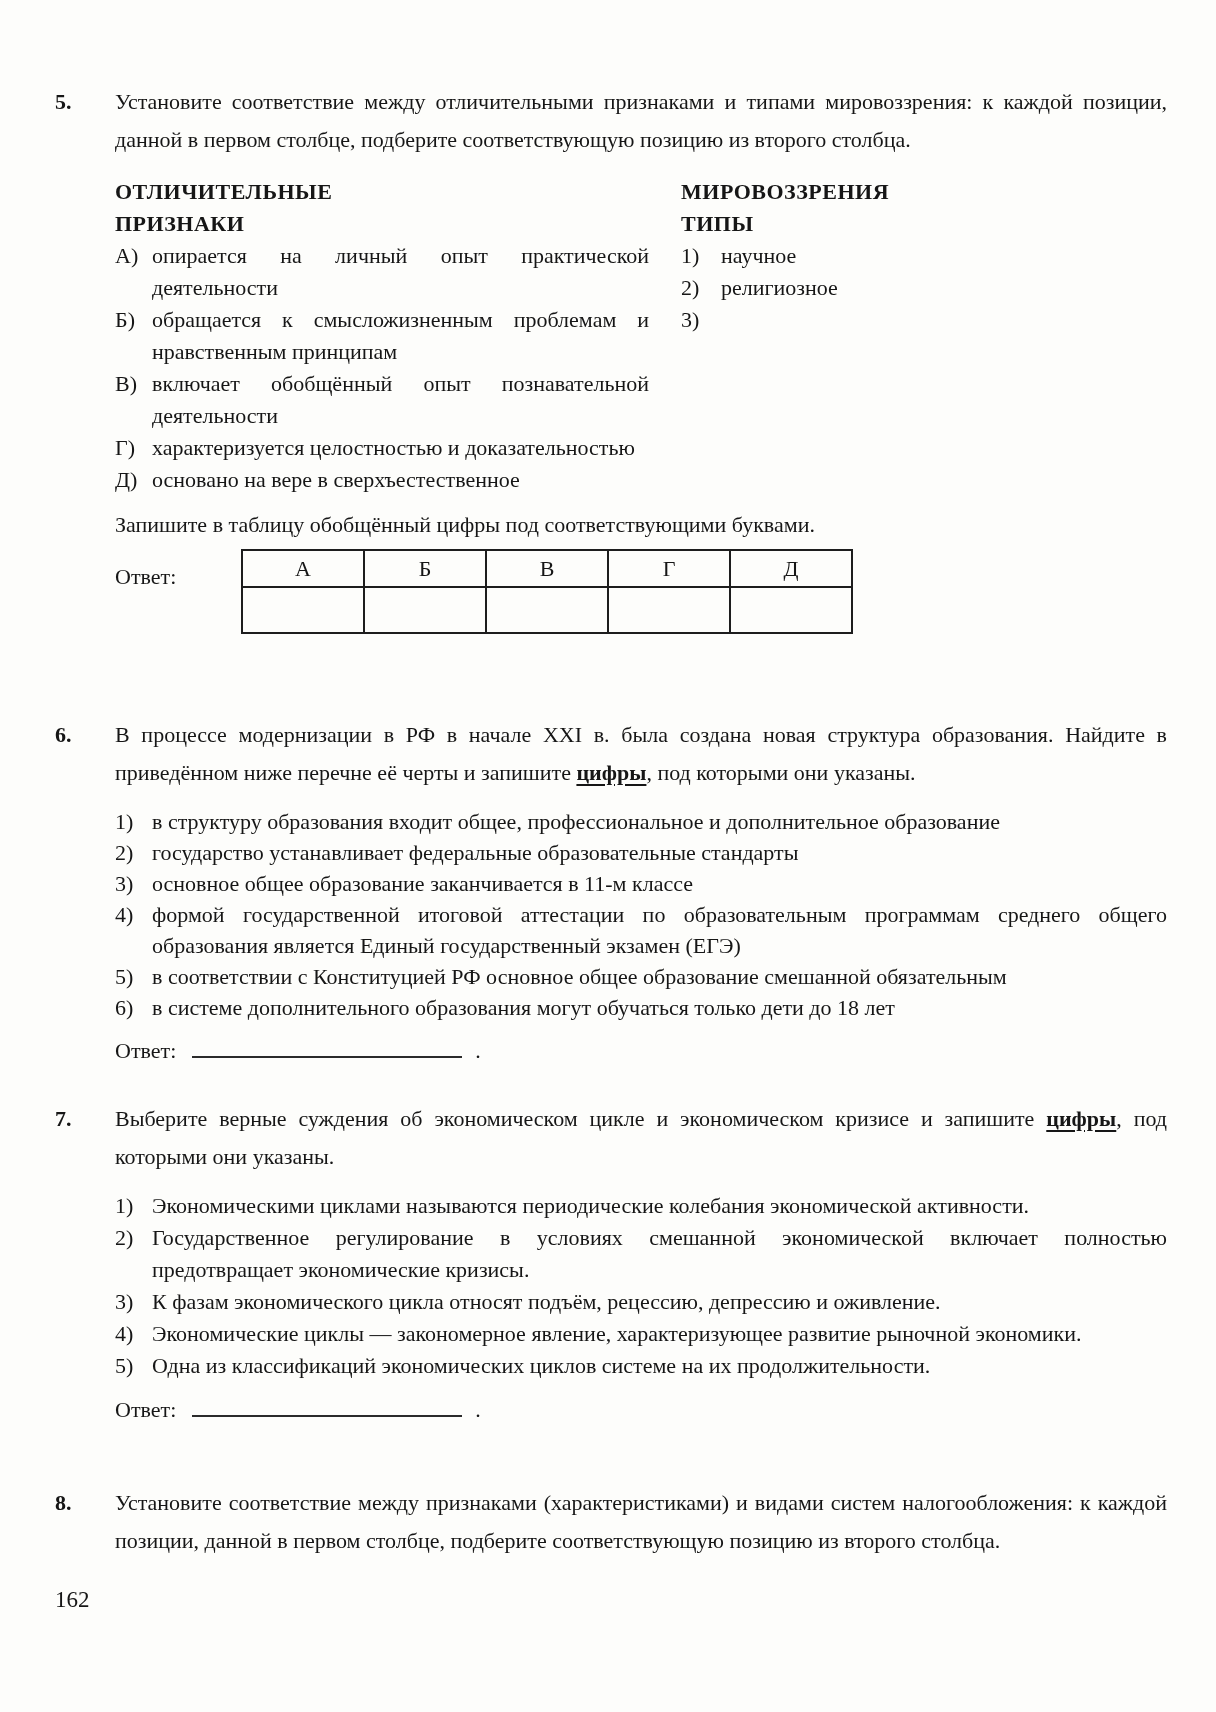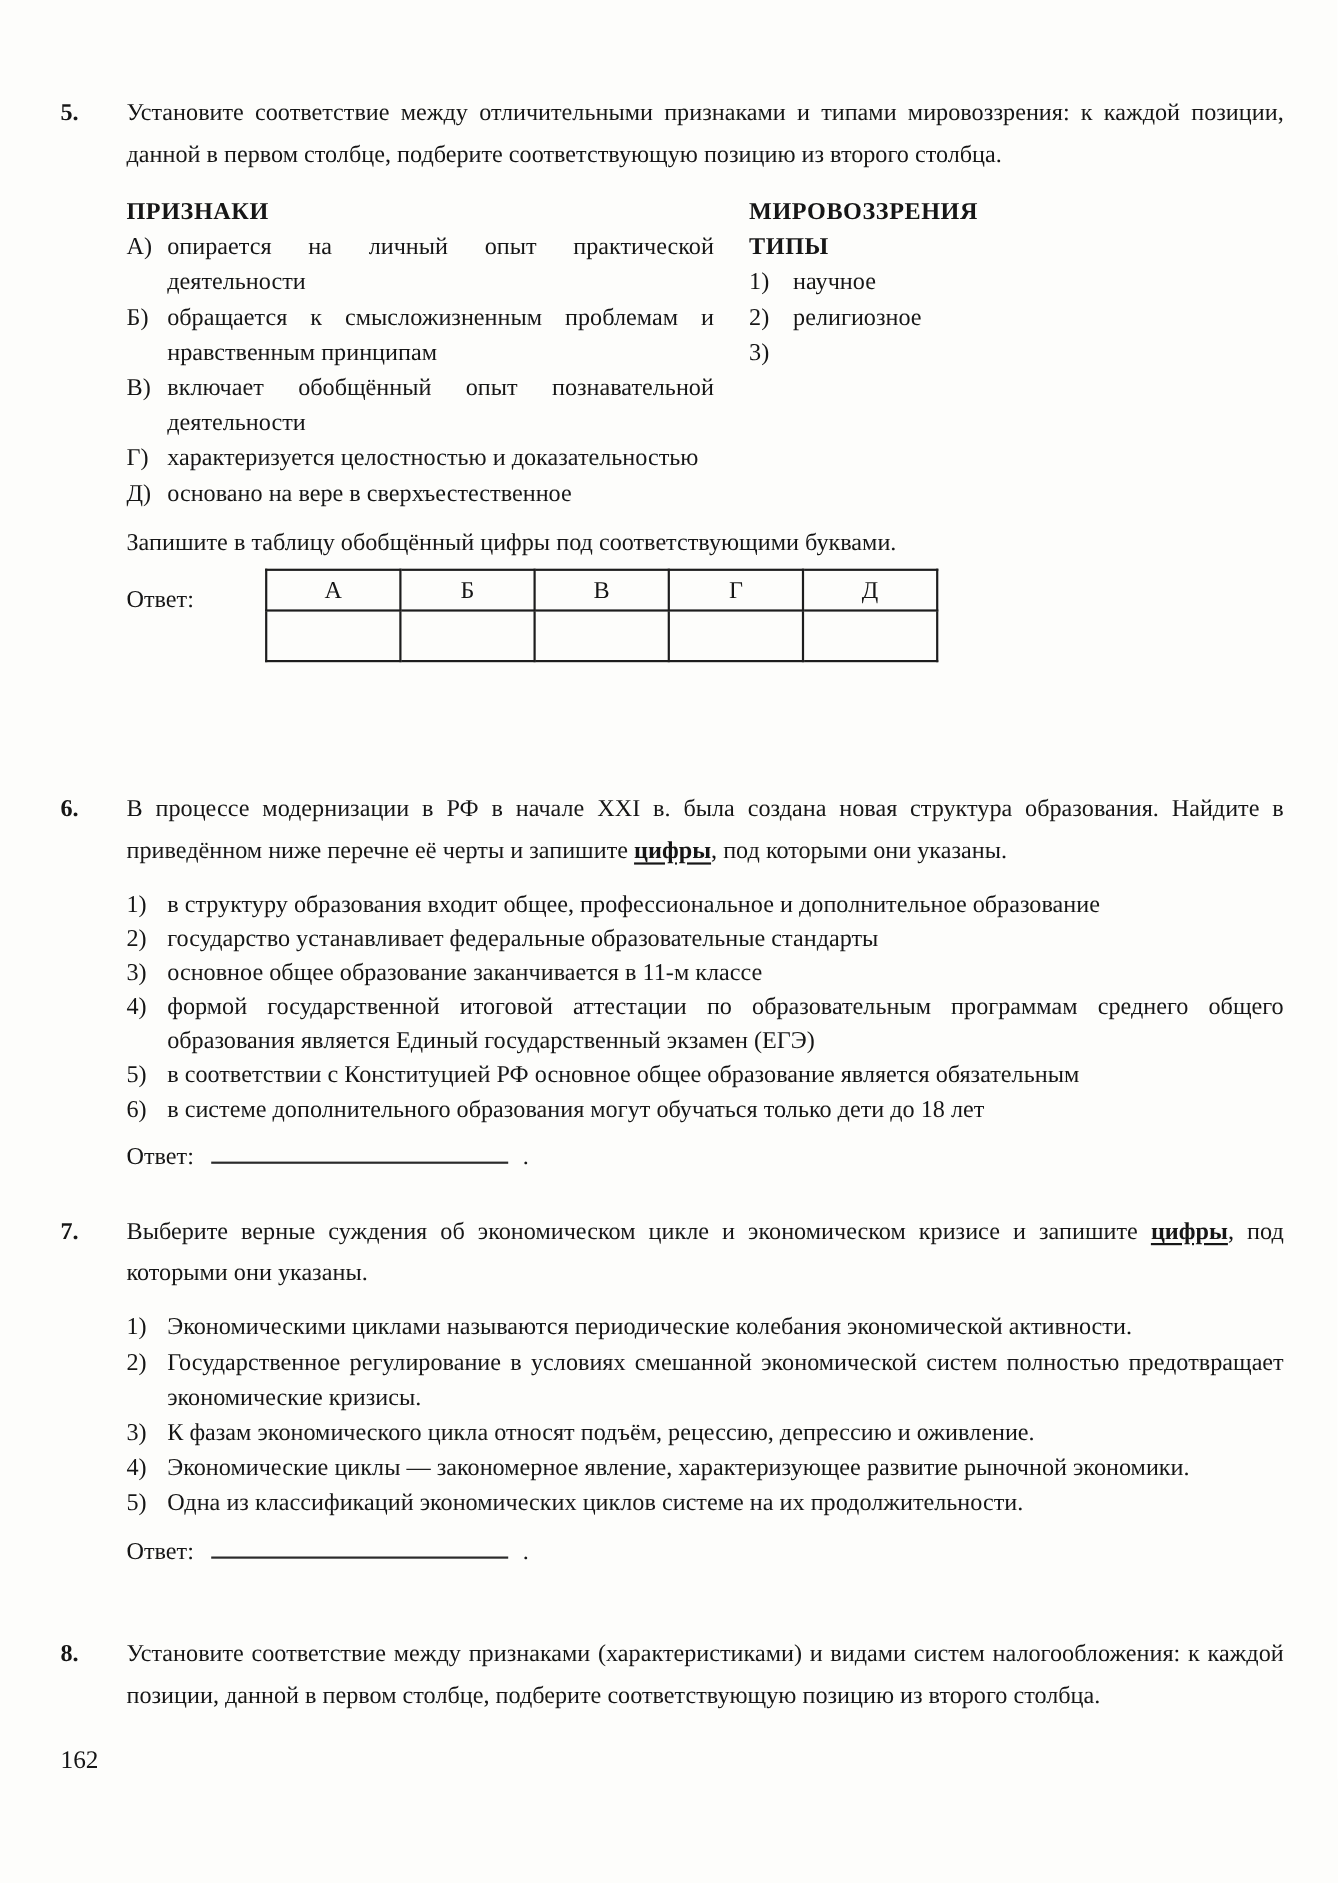--- a/index.html
+++ b/index.html
@@ -60,20 +60,21 @@
 <div class="page">
 
   <section class="q" id="q5">
     <div class="qhead">
       <div class="qnum">5.</div>
       <div class="qprompt">Установите соответствие между отличительными признаками и типами мировоззрения: к каждой позиции, данной в первом столбце, подберите соответствующую позицию из второго столбца.</div>
     </div>
 
     <div class="cols">
       <div class="col-left">
+        <div class="col-h">ОТЛИЧИТЕЛЬНЫЕ</div>
         <div class="col-h">ПРИЗНАКИ</div>
         <div class="mitem">
           <span class="lbl">А)</span>
           <span class="txt">опирается на личный опыт практической деятельности</span>
         </div>
         <div class="mitem">
           <span class="lbl">Б)</span>
           <span class="txt">обращается к смысложизненным проблемам и нравственным принципам</span>
         </div>
         <div class="mitem">
@@ -150,21 +151,21 @@
       <div class="item">
         <span class="lbl">3)</span>
         <span class="txt">основное общее образование заканчивается в 11-м классе</span>
       </div>
       <div class="item">
         <span class="lbl">4)</span>
         <span class="txt">формой государственной итоговой аттестации по образовательным программам среднего общего образования является Единый государственный экзамен (ЕГЭ)</span>
       </div>
       <div class="item">
         <span class="lbl">5)</span>
-        <span class="txt">в соответствии с Конституцией РФ основное общее образование является обязательным</span>
+        <span class="txt">в соответствии с Конституцией РФ основное общее образование смешанной обязательным</span>
       </div>
       <div class="item">
         <span class="lbl">6)</span>
         <span class="txt">в системе дополнительного образования могут обучаться только дети до 18 лет</span>
       </div>
     </div>
 
     <div class="answerline"><span>Ответ:</span><span class="blank"></span><span>.</span></div>
   </section>
 
@@ -174,21 +175,21 @@
       <div class="qprompt"><span>Выберите верные суждения об экономическом цикле и экономическом кризисе и запишите </span><span class="emph">цифры</span><span>, под которыми они указаны.</span></div>
     </div>
 
     <div class="items">
       <div class="item">
         <span class="lbl">1)</span>
         <span class="txt">Экономическими циклами называются периодические колебания экономической активности.</span>
       </div>
       <div class="item">
         <span class="lbl">2)</span>
-        <span class="txt">Государственное регулирование в условиях смешанной экономической систем полностью предотвращает экономические кризисы.</span>
+        <span class="txt">Государственное регулирование в условиях смешанной экономической включает полностью предотвращает экономические кризисы.</span>
       </div>
       <div class="item">
         <span class="lbl">3)</span>
         <span class="txt">К фазам экономического цикла относят подъём, рецессию, депрессию и оживление.</span>
       </div>
       <div class="item">
         <span class="lbl">4)</span>
         <span class="txt">Экономические циклы — закономерное явление, характеризующее развитие рыночной экономики.</span>
       </div>
       <div class="item">

